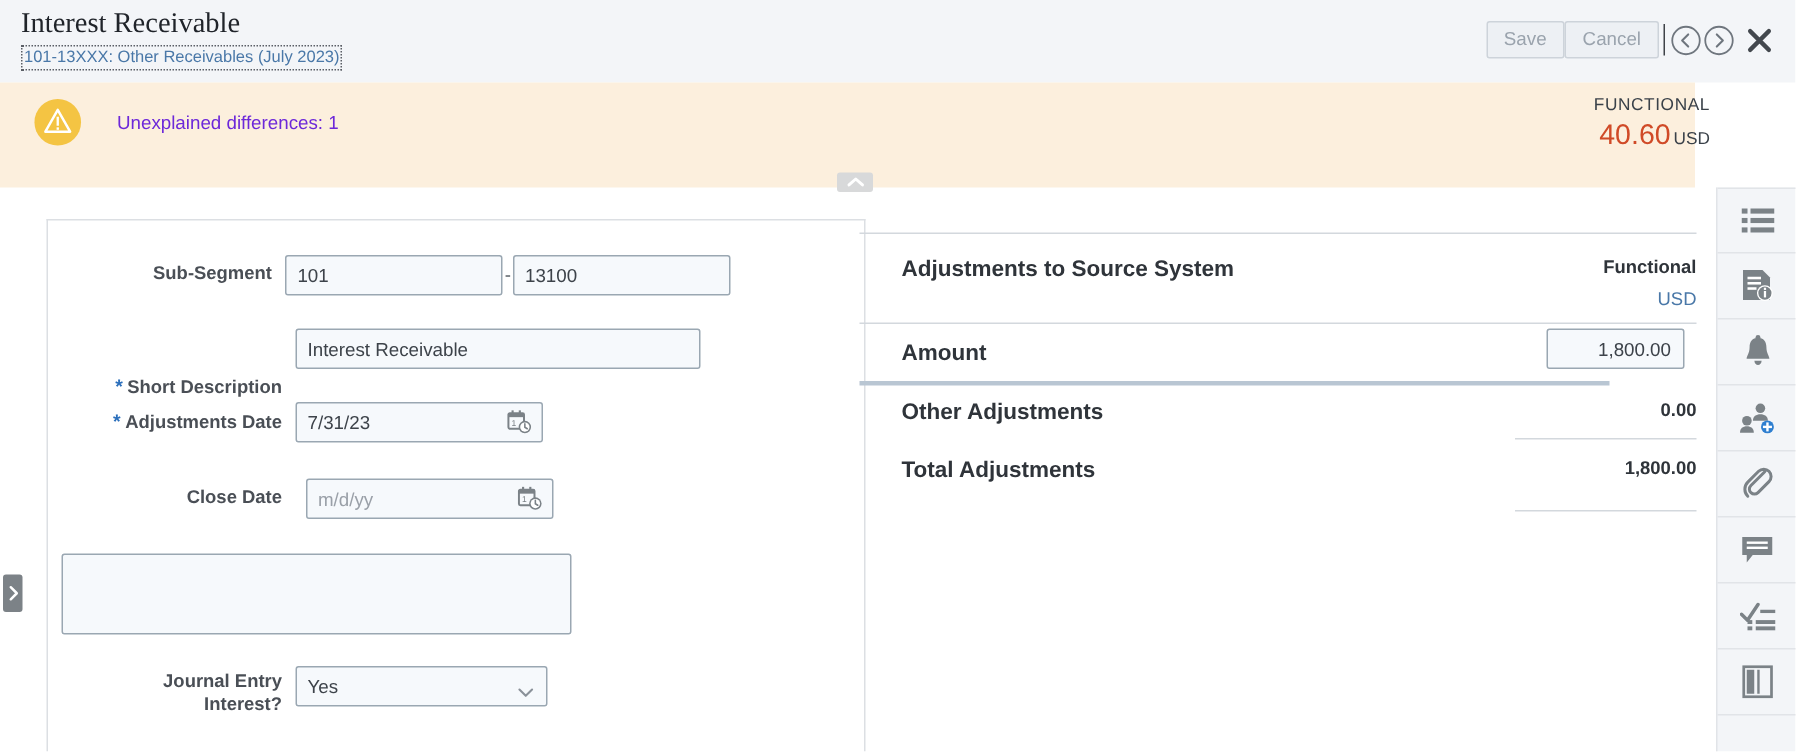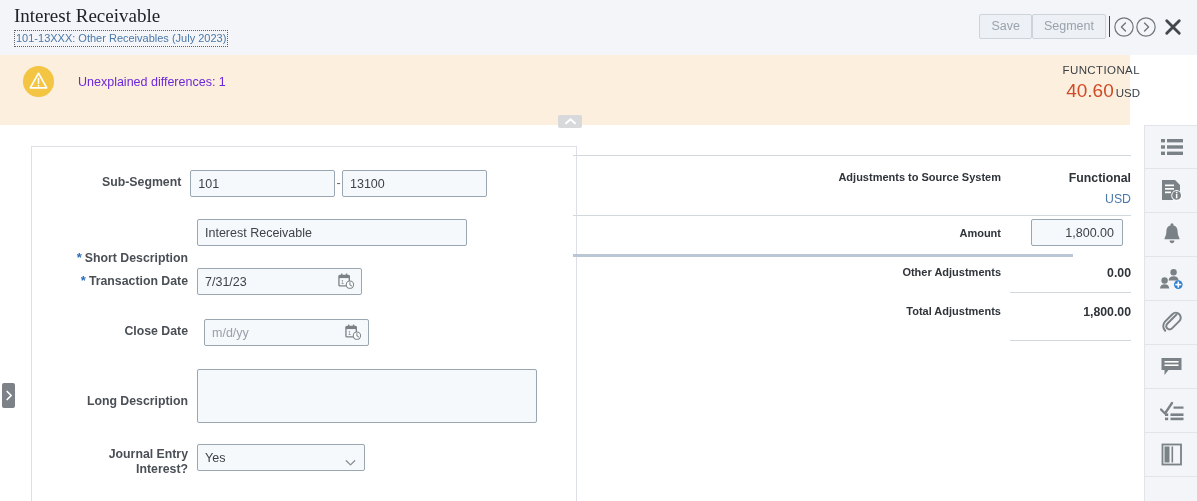--- a/index.html
+++ b/index.html
@@ -205,24 +205,23 @@
   .sum-hr {
     position: absolute; left: 0;
     height: 1px; background: #d3d8dd;
   }
   .sum-hr-thick {
     position: absolute; left: 0;
     height: 3px; background: #b9c6d3;
   }
   .sum-lbl {
     position: absolute;
-    font-size: 11px;
+    font-size: 15px;
     font-weight: bold;
     color: #2f343a;
-    text-align: right;
     white-space: nowrap;
   }
   .sum-val {
     position: absolute;
     font-size: 12.3px;
     font-weight: bold;
     color: #2f343a;
     text-align: right;
     white-space: nowrap;
   }
@@ -269,21 +268,21 @@
 <div id="app">
 
   <div class="header">
     <div class="header-titles">
       <div class="page-title">Interest Receivable</div>
       <div class="page-subtitle">101-13XXX: Other Receivables (July 2023)</div>
     </div>
 
     <div class="header-actions">
       <div class="btn">Save</div>
-      <div class="btn">Segment</div>
+      <div class="btn">Cancel</div>
       <div class="hdr-divider"></div>
 
       <span>
         <svg class="circ-icon" viewBox="0 0 24 24" fill="none">
           <circle cx="12" cy="12" r="10" stroke="#6f767e" stroke-width="1.3"></circle>
           <polyline points="13.6,7.6 9.2,12 13.6,16.4" stroke="#6f767e" stroke-width="1.5" fill="none" stroke-linecap="round" stroke-linejoin="round"></polyline>
         </svg>
       </span>
 
       <span>
@@ -349,21 +348,21 @@
 
     <div class="field-row" style="left:0; top:72px; width:440px;">
       <div class="field-label" style="width:156px;margin-top:26px;">
         <span class="req-star">*</span><span>Short Description</span>
       </div>
       <input class="ipt" style="width: 270px; margin-left: 9px;" value="Interest Receivable">
     </div>
 
     <div class="field-row" style="left:0; top:121px;">
       <div class="field-label" style="width:156px;">
-        <span class="req-star">*</span><span>Transaction Date</span>
+        <span class="req-star">*</span><span>Adjustments Date</span>
       </div>
       <span class="date-wrap" style="margin-left:9px;">
         <input class="ipt" style="width: 165px; padding-right: 28px;" value="7/31/23">
         <span class="date-icon">
           <svg viewBox="0 0 18 18">
             <rect x="1" y="2.6" width="11" height="11" rx="1" fill="none" stroke="#7b8287" stroke-width="1.4"></rect>
             <rect x="1" y="2.6" width="11" height="2.8" fill="#7b8287"></rect>
             <rect x="3.2" y="0.6" width="1.5" height="3" fill="#7b8287"></rect>
             <rect x="8.3" y="0.6" width="1.5" height="3" fill="#7b8287"></rect>
             <text x="3.2" y="11.4" font-size="6" fill="#7b8287" font-family="Liberation Sans, sans-serif">1</text>
@@ -388,21 +387,20 @@
             <text x="3.2" y="11.4" font-size="6" fill="#7b8287" font-family="Liberation Sans, sans-serif">1</text>
             <circle cx="12.6" cy="12.4" r="4.4" fill="#7b8287"></circle>
             <circle cx="12.6" cy="12.4" r="3.3" fill="#ffffff"></circle>
             <path d="M12.6 10.1 L12.6 12.5 L14.3 13.6" stroke="#7b8287" stroke-width="1.1" fill="none" stroke-linecap="round"></path>
           </svg>
         </span>
       </span>
     </div>
 
     <div class="field-row" style="left:0; top:222px;">
-      <div class="field-label" style="width:156px; padding-top:25px;">Long Description</div>
       <textarea class="ta" style="width: 340px; height: 54px; margin-left: 9px;" placeholder=""></textarea>
     </div>
 
     <div class="field-row" style="left:0; top:297px;">
       <div class="field-label" style="width:156px; line-height:15px; padding-top:3px;">
         <div>Journal Entry</div>
         <div>Interest?</div>
       </div>
       <span class="sel-wrap" style="margin-left:9px;">
         <input class="ipt" style="width: 168px; padding-right: 26px;" value="Yes">

